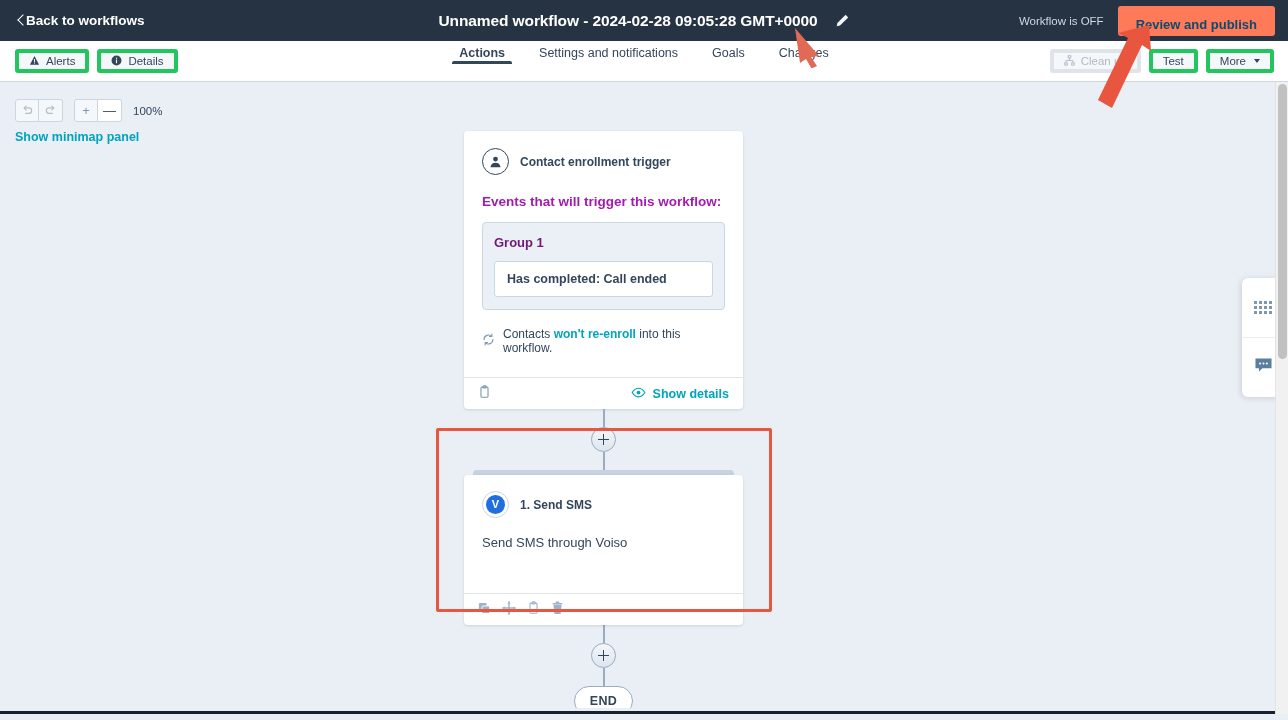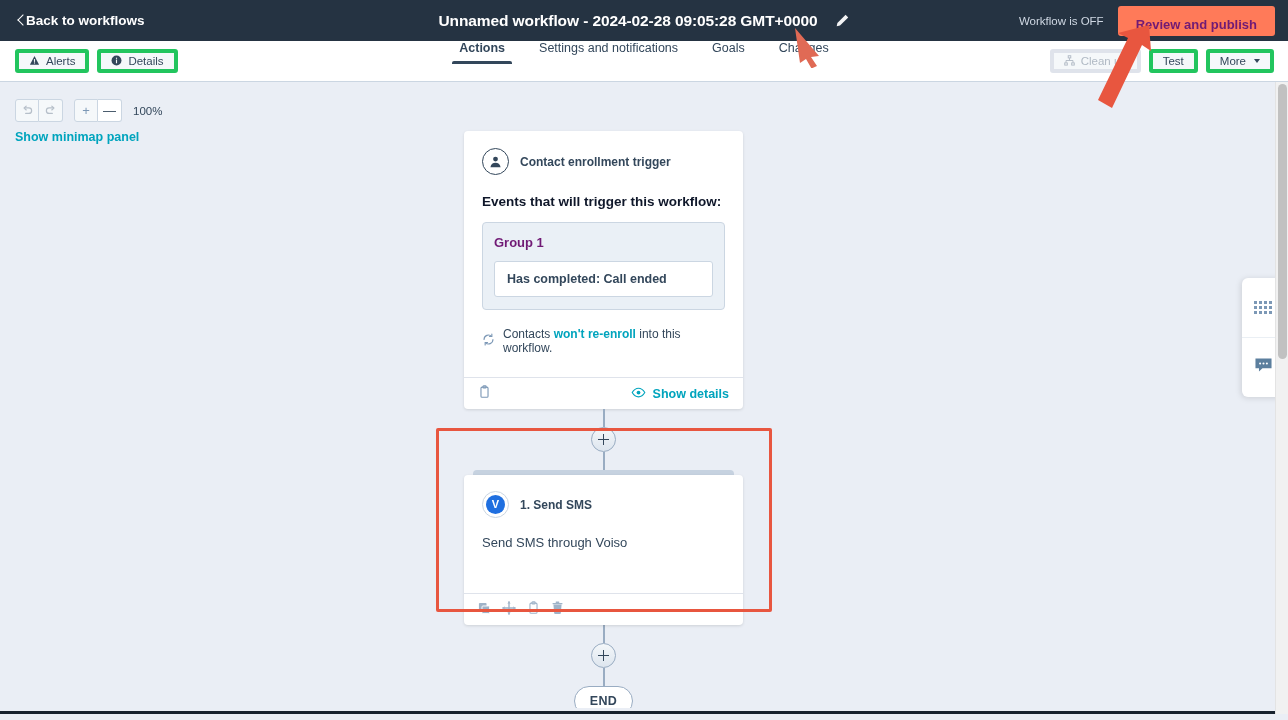--- a/index.html
+++ b/index.html
@@ -47,21 +47,21 @@
   }
   .pencil-btn svg { display: block; }
   .top-right {
     position: absolute; right: 0; top: 0; height: 41px;
     display: flex; align-items: center; gap: 0px;
   }
   .wf-status {
     font-size: 11.5px; color: #cfd8e3; margin-right: 14px; white-space: nowrap;
   }
   .publish-btn {
-    background: #ff7a59; color: #701a75;
+    background: #ff7a59; color: #0c4a6e;
     font-size: 13px; font-weight: bold;
     border: none; border-radius: 3px;
     height: 30px; padding: 11px 18px;
     margin-right: 13px; cursor: pointer;
     white-space: nowrap;
   }
 
   
   .subbar {
     position: absolute; top: 41px; left: 0;
@@ -79,21 +79,21 @@
   .subbar-left {
     position: absolute; left: 15px; top: 8px;
     display: flex; gap: 8px;
   }
   .tabs {
     position: absolute; left: 0; right: 0; top: 0;
     height: 41px; display: flex; align-items: stretch;
     justify-content: center; gap: 0px;
   }
   .tab {
-    display: flex; padding: 0 17px;
+    display: flex; align-items: center; padding: 0 17px;
     font-size: 12.5px; color: #33475b; cursor: pointer;
     position: relative; white-space: nowrap; height: 23px;
   }
   .tab.active { font-weight: bold; color: #33475b; }
   .tab.active::after {
     content: ""; position: absolute; left: 10px; right: 10px; bottom: 0;
     height: 3px; background: #33475b; border-radius: 2px 2px 0 0;
   }
   .subbar-right {
     position: absolute; right: 14px; top: 8px;
@@ -162,21 +162,21 @@
   .trigger-body { padding: 17px 18px 0 18px; min-height: 246px; }
   .trigger-head { display: flex; align-items: center; gap: 11px; }
   .avatar-circle {
     width: 27px; height: 27px; border-radius: 50%;
     border: 1.5px solid #33475b; background: #fff;
     display: flex; align-items: center; justify-content: center;
     flex: 0 0 auto;
   }
   .trigger-title { font-size: 12px; font-weight: bold; color: #33475b; }
   .events-label {
-    margin-top: 19px; font-size: 13.5px; font-weight: bold; color: #0f172a;
+    margin-top: 19px; font-size: 13.5px; font-weight: bold; color: #a21caf;
   }
   .group-box {
     margin-top: 13px;
     background: #eaf0f6; border: 1px solid #cbd6e2; border-radius: 4px;
     padding: 12px 11px;
   }
   .group-title { font-size: 13px; font-weight: bold; color: #701a75; }
   .filter-pill {
     margin-top: 11px;
     background: #fff; border: 1px solid #cbd6e2; border-radius: 3px;

